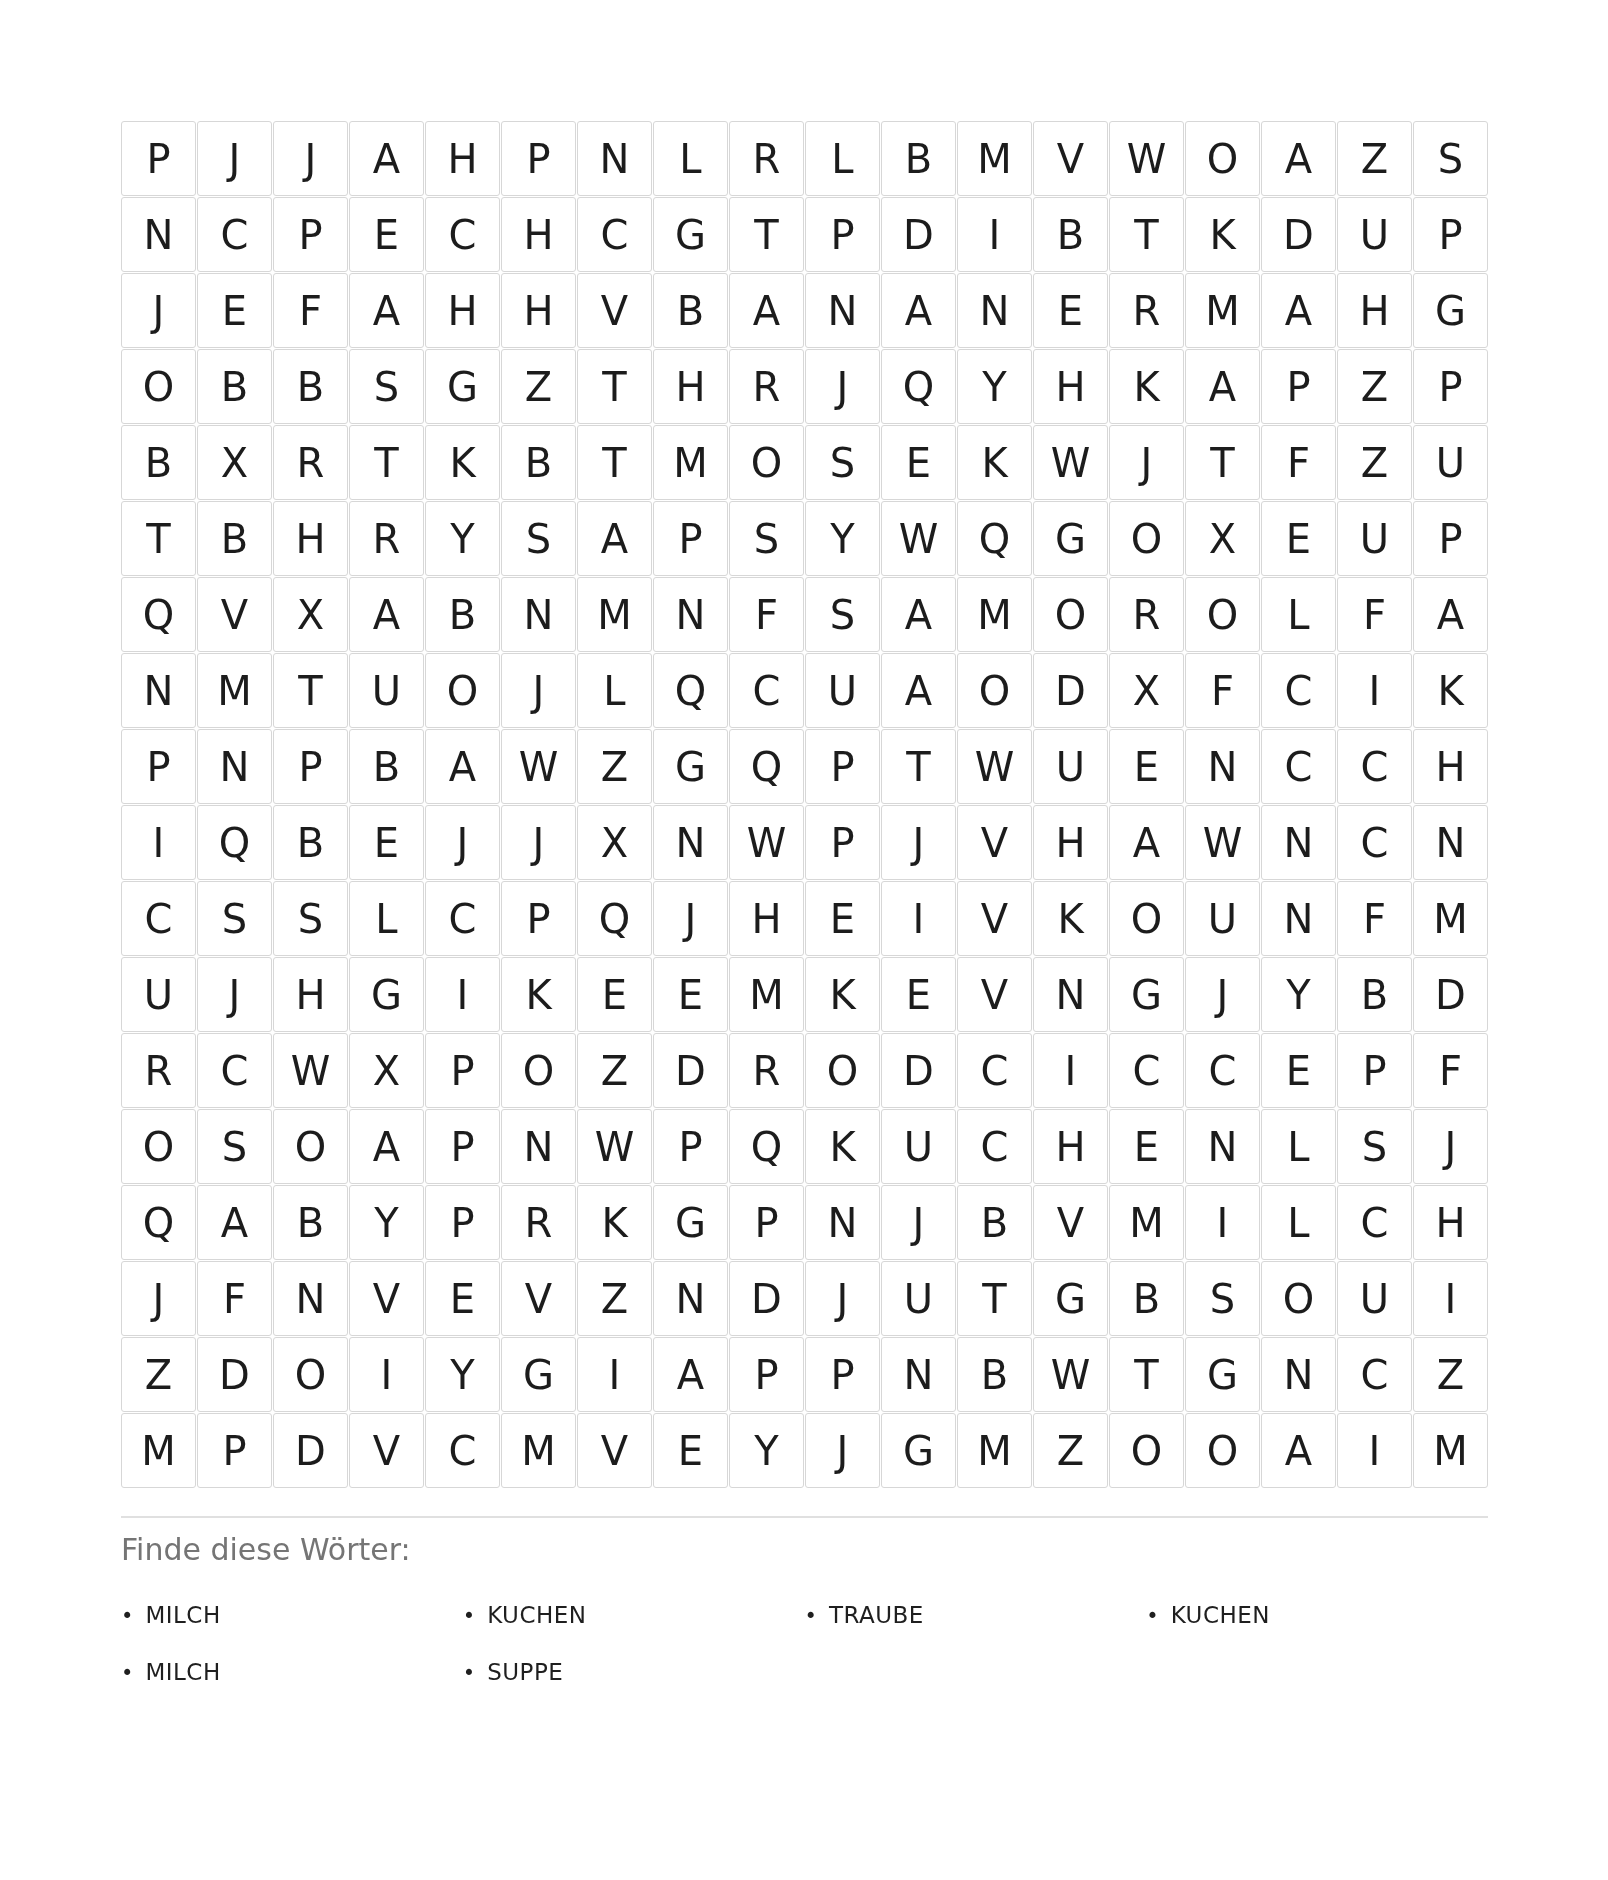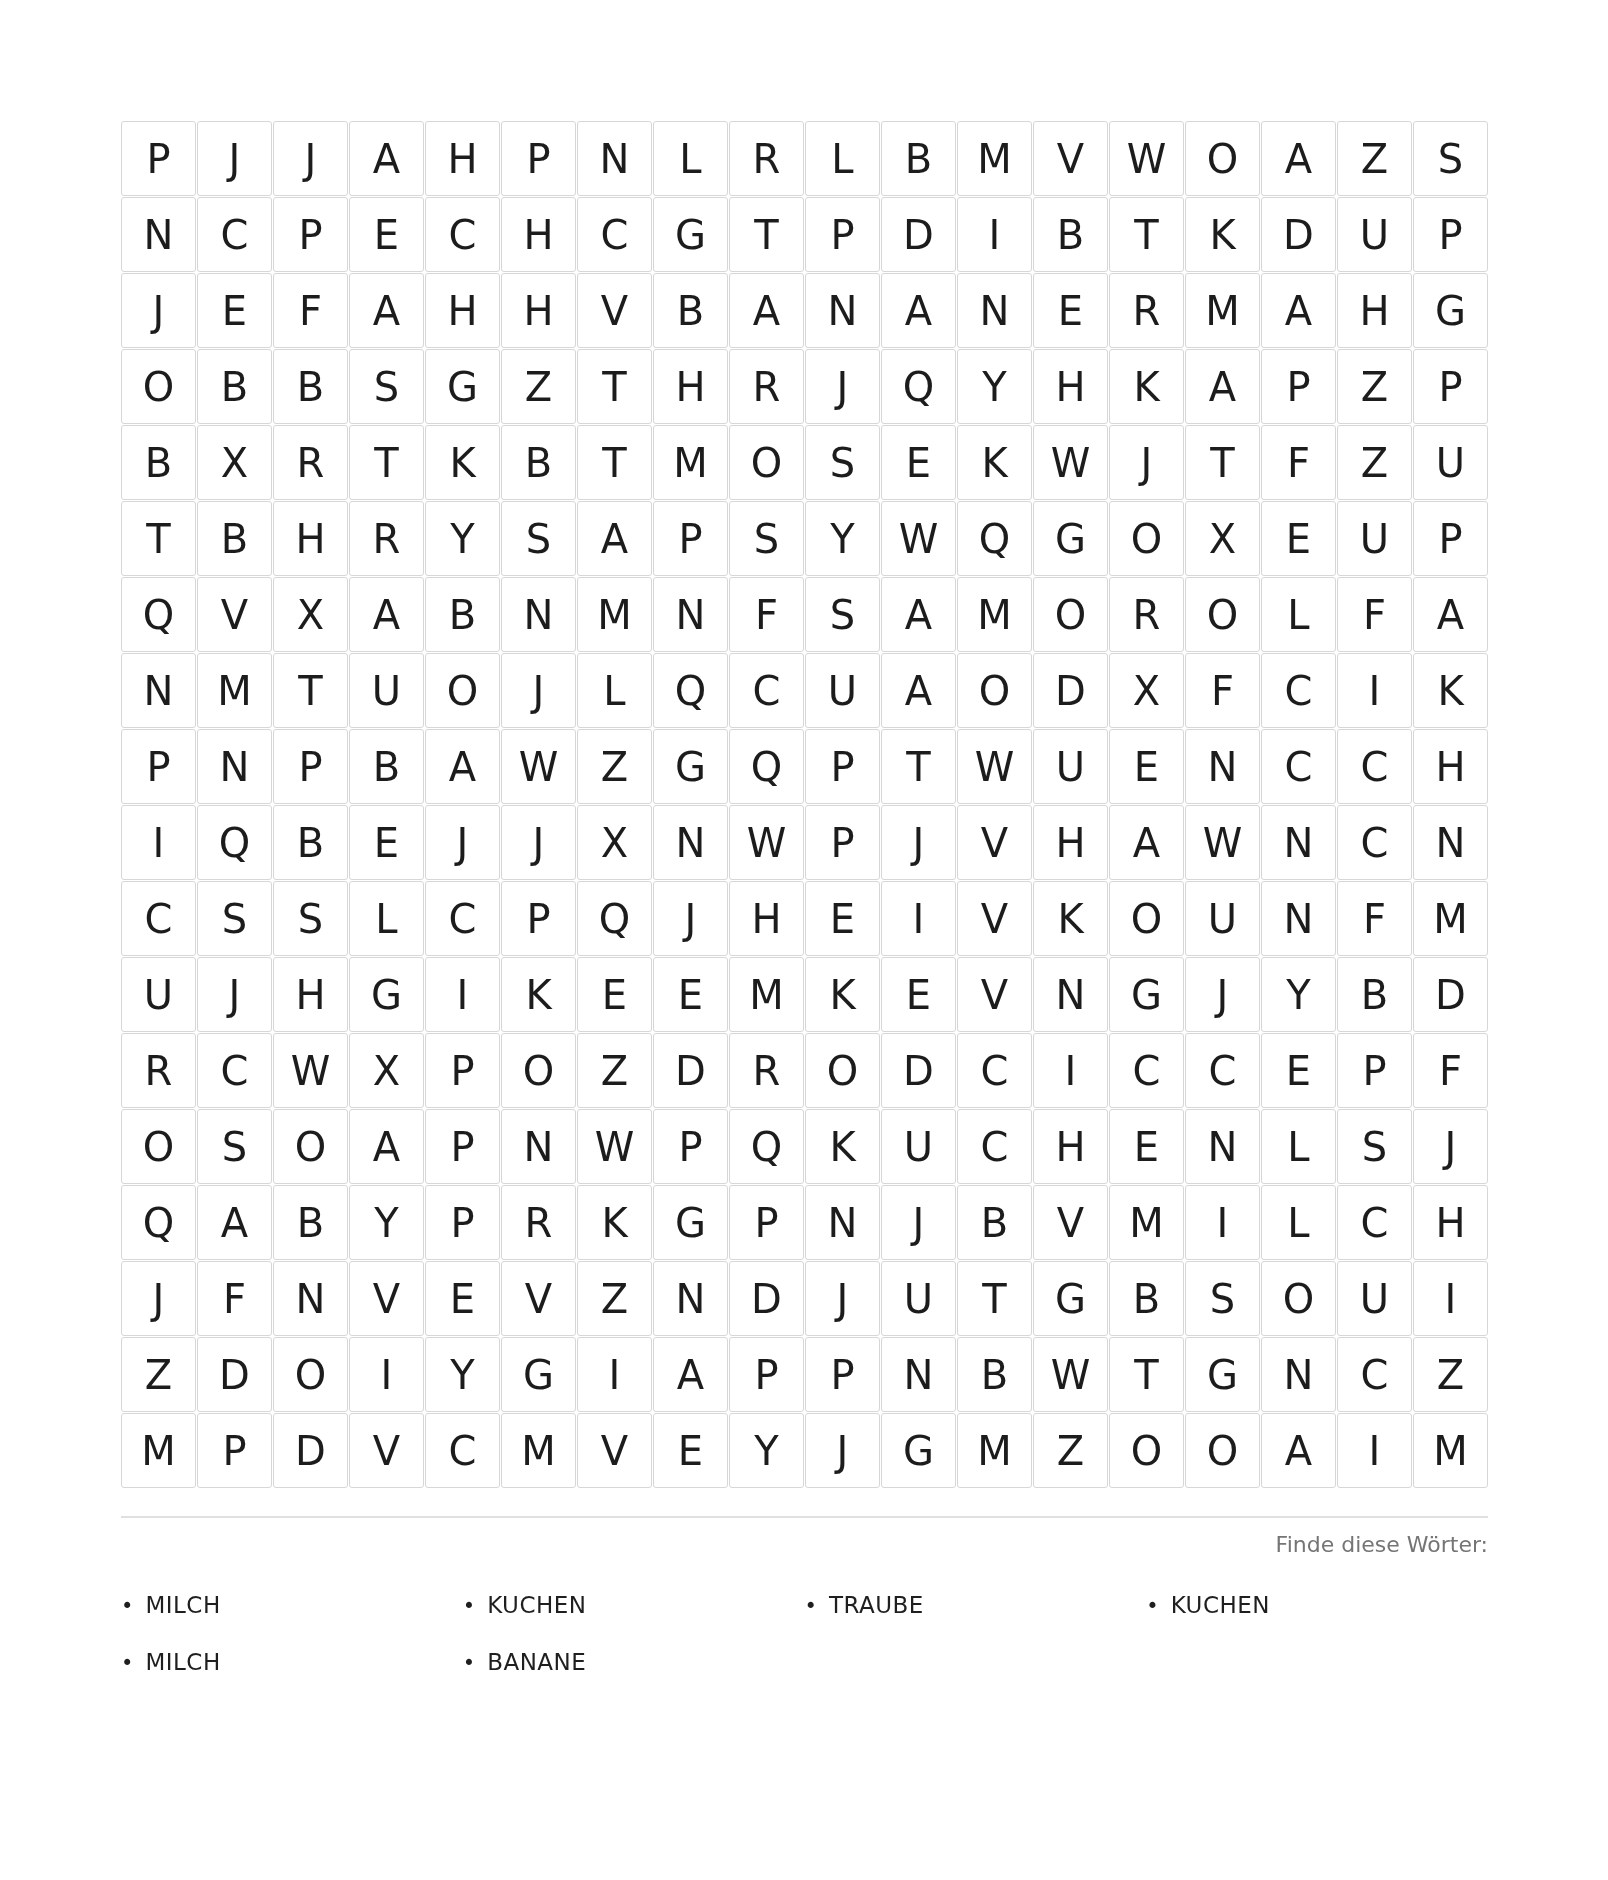--- a/index.html
+++ b/index.html
@@ -47,25 +47,24 @@
   }
   .footer {
     position: absolute;
     left: 121px;
     top: 1516px;
     width: 1367px;
     border-top: 2px solid var(--divider-color);
     padding-top: 13px;
   }
   .heading {
-    font-size: 22px;
+    font-size: 30px;
     color: var(--heading-color);
     margin: 0 0 32px 0;
     line-height: 1.25;
-    text-align: right;
   }
   .words {
     list-style: none;
     margin: 0;
     padding: 0;
     display: grid;
     grid-template-columns: repeat(4, 1fr);
     row-gap: 28px;
   }
   .word-item {
@@ -433,18 +432,18 @@
         <li class="word-item">
           <span class="bullet">•</span>
           <span class="label">KUCHEN</span>
         </li>
         <li class="word-item">
           <span class="bullet">•</span>
           <span class="label">MILCH</span>
         </li>
         <li class="word-item">
           <span class="bullet">•</span>
-          <span class="label">BANANE</span>
+          <span class="label">SUPPE</span>
         </li>
       </ul>
   </div>
 
 </div>
 
 </body></html>

